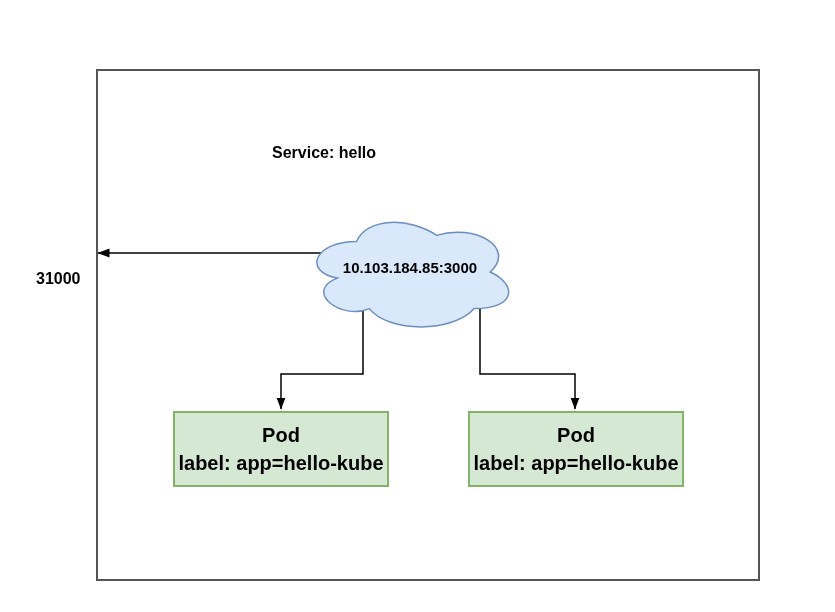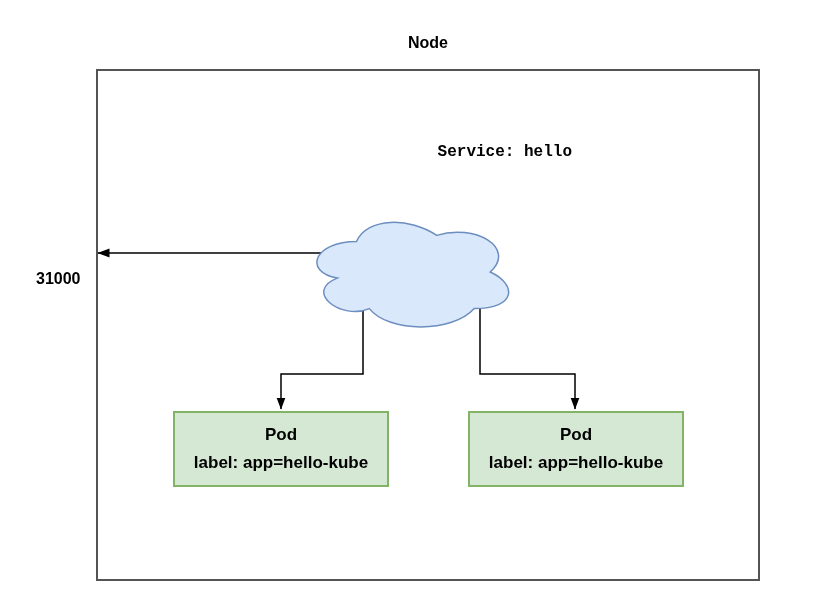--- a/index.html
+++ b/index.html
@@ -22,41 +22,41 @@
     font-weight: bold;
     color: var(--text);
     overflow: hidden;
   }
   .canvas svg.layer {
     position: absolute;
     left: 0; top: 0;
     width: 835px; height: 612px;
   }
   .label { position: absolute; font-size: 16px; line-height: 21px; white-space: nowrap; }
-  .label.center { text-align: right; font-family: Liberation Mono, monospace; }
+  .label.center { text-align: left; }
 
   .node-title { left: 96px; top: 32px; width: 664px; text-align: center; }
   .service-label { left: 272px; top: 142px; width: 300px; text-align: center; }
   .cloud-label {
     left: 303px; top: 211px; width: 214px; height: 122px;
     display: flex; align-items: center; justify-content: center;
     padding-bottom: 9px; font-size: 15px;
   }
   .nodeport-label { left: 36px; top: 268px; width: 56px; }
   .ip-label { left: 307px; top: 543px; width: 200px; text-align: center; }
 
   .pod {
     position: absolute;
     top: 411px; width: 216px; height: 76px;
     background: var(--pod-fill);
     border: 2px solid var(--pod-stroke);
     display: flex; flex-direction: column;
     align-items: center; justify-content: center;
     gap: 8px;
-    font-size: 17px; line-height: 20px;
+    font-size: 20px; line-height: 20px;
   }
   .pod-1 { left: 173px; }
   .pod-2 { left: 468px; }
 </style>
 </head>
 <body>
 
 <div class="canvas">
 
   <svg class="layer" viewBox="0 0 835 612">
@@ -78,26 +78,26 @@
       <path d="M 53.5 30.5
                C 10.7 30.5 0 61 34.24 67.1
                C 0 80.52 38.52 109.8 66.34 97.6
                C 85.6 122 149.8 122 171.2 97.6
                C 214 97.6 214 73.2 187.25 61
                C 214 36.6 171.2 12.2 133.75 24.4
                C 107 6.1 64.2 6.1 53.5 30.5 Z" fill="var(--cloud-fill)" stroke="var(--cloud-stroke)" stroke-width="1.5"></path>
     </g>
   </svg>
 
-  <div class="label node-title">Node</div>
 
   <div class="label service-label center">
     <div>Service: hello</div>
   </div>
 
+  <div class="label cloud-label">10.103.184.85:3000</div>
 
   <div class="label nodeport-label">31000</div>
 
   <div class="pod pod-1">
     <div>Pod</div>
     <div>label: app=hello-kube</div>
   </div>
 
   <div class="pod pod-2">
     <div>Pod</div>

